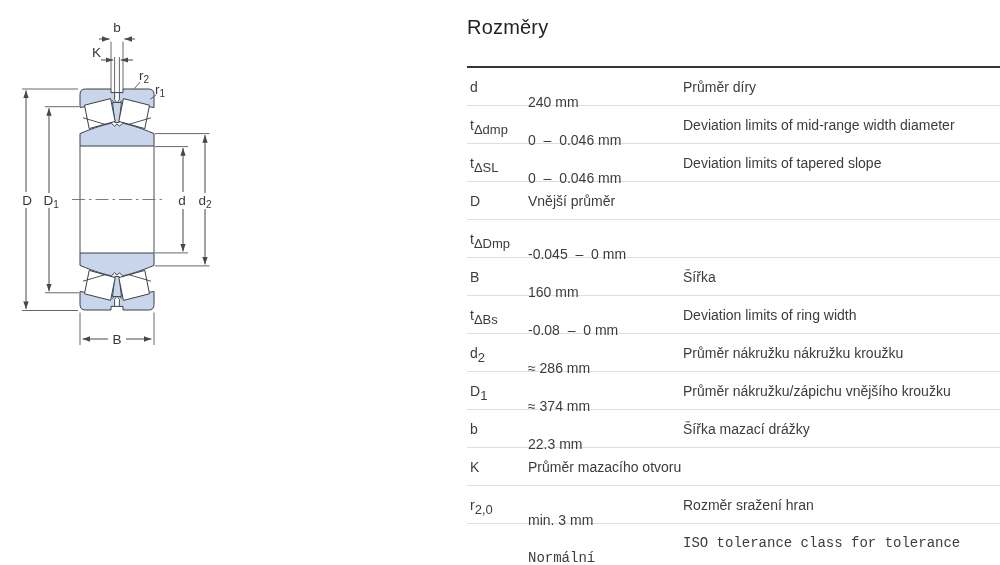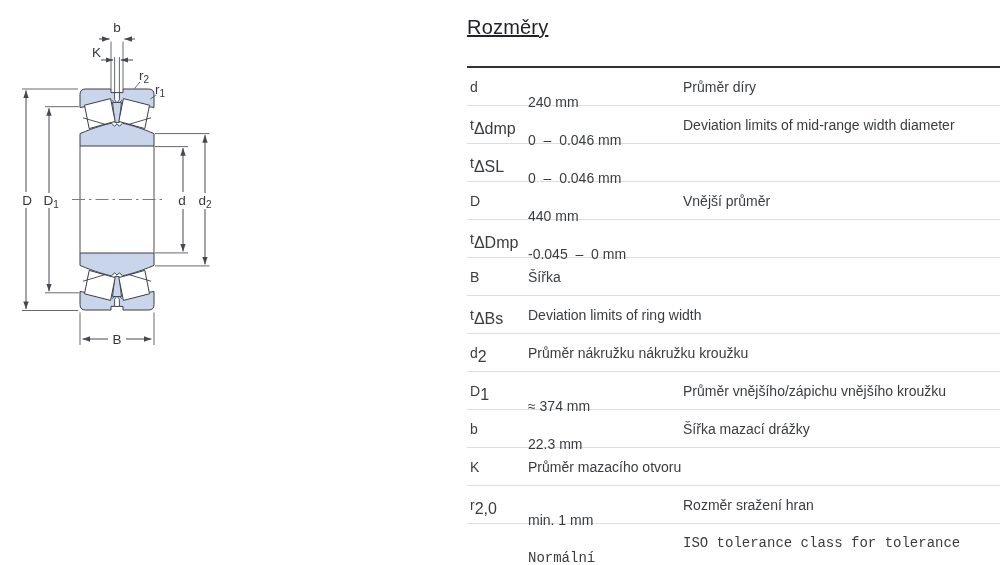--- a/index.html
+++ b/index.html
@@ -1,28 +1,28 @@
 <!DOCTYPE html>
 <html><head>
 <meta charset="utf-8">
 <style>
   html,body{margin:0;padding:0;background:#ffffff;}
   body{width:1000px;height:565px;position:relative;overflow:hidden;
        font-family:"Liberation Sans","DejaVu Sans",sans-serif;color:#37393c;}
   .diagram-wrap{position:absolute;left:0;top:0;width:460px;height:565px;}
   .panel{position:absolute;left:466px;top:0;width:534px;}
-  .panel h2{margin:16px 0 16px 1px;font-size:20px;font-weight:500;color:#212326;letter-spacing:.2px;text-decoration:underline;}
+  .panel h2{margin:16px 0 16px 1px;font-size:20px;font-weight:500;color:#212326;letter-spacing:.2px;}
   .tbl{position:absolute;top:66px;left:1px;right:0;border-top:2px solid #303438;}
   .row{display:flex;align-items:center;height:38px;box-sizing:border-box;
        border-bottom:1px solid #dcdee0;font-size:14px;color:#3a3d40;}
   .row:last-child{border-bottom:none;font-family:Liberation Mono, monospace;}
   .c-sym{width:58px;flex:none;padding-left:3px;}
   .c-val{width:155px;flex:none;white-space:pre;margin-top:30px;}
   .c-desc{flex:1;white-space:nowrap;overflow:hidden;}
-  sub{font-size:16px;line-height:0;}
+  sub{font-size:13px;line-height:0;}
   svg text{font-family:"Liberation Sans","DejaVu Sans",sans-serif;}
 </style>
 </head>
 <body>
 
 <div class="diagram-wrap">
 <svg width="460" height="565" viewBox="0 0 460 565">
   <defs>
     <marker id="ah" markerUnits="userSpaceOnUse" markerWidth="9" markerHeight="7" refX="7.6" refY="3" orient="auto">
       <path d="M0,0.3 L7.6,3 L0,5.7 Z" fill="#45494e"></path>
@@ -104,59 +104,62 @@
       <span class="c-desc">Průměr díry</span>
     </div>
     <div class="row">
       <span class="c-sym"><span>t</span><sub>Δdmp</sub></span>
       <span class="c-val">0  –  0.046 mm</span>
       <span class="c-desc">Deviation limits of mid-range width diameter</span>
     </div>
     <div class="row">
       <span class="c-sym"><span>t</span><sub>ΔSL</sub></span>
       <span class="c-val">0  –  0.046 mm</span>
+      <span class="c-desc">Deviation limits of tapered slope</span>
     </div>
     <div class="row">
       <span class="c-sym"><span>D</span><sub></sub></span>
-      <span class="c-val">440 mm</span>
       <span class="c-desc">Vnější průměr</span>
     </div>
     <div class="row">
       <span class="c-sym"><span>t</span><sub>ΔDmp</sub></span>
       <span class="c-val">-0.045  –  0 mm</span>
     </div>
     <div class="row">
       <span class="c-sym"><span>B</span><sub></sub></span>
+      <span class="c-val">160 mm</span>
       <span class="c-desc">Šířka</span>
     </div>
     <div class="row">
       <span class="c-sym"><span>t</span><sub>ΔBs</sub></span>
+      <span class="c-val">-0.08  –  0 mm</span>
       <span class="c-desc">Deviation limits of ring width</span>
     </div>
     <div class="row">
       <span class="c-sym"><span>d</span><sub>2</sub></span>
+      <span class="c-val">≈ 286 mm</span>
       <span class="c-desc">Průměr nákružku nákružku kroužku</span>
     </div>
     <div class="row">
       <span class="c-sym"><span>D</span><sub>1</sub></span>
       <span class="c-val">≈ 374 mm</span>
-      <span class="c-desc">Průměr vnějšího/zápichu vnějšího kroužku</span>
+      <span class="c-desc">Průměr nákružku/zápichu vnějšího kroužku</span>
     </div>
     <div class="row">
       <span class="c-sym"><span>b</span><sub></sub></span>
       <span class="c-val">22.3 mm</span>
       <span class="c-desc">Šířka mazací drážky</span>
     </div>
     <div class="row">
       <span class="c-sym"><span>K</span><sub></sub></span>
       <span class="c-desc">Průměr mazacího otvoru</span>
     </div>
     <div class="row">
       <span class="c-sym"><span>r</span><sub>2,0</sub></span>
-      <span class="c-val">min. 1 mm</span>
+      <span class="c-val">min. 3 mm</span>
       <span class="c-desc">Rozměr sražení hran</span>
     </div>
     <div class="row">
       <span class="c-sym"><span></span><sub></sub></span>
       <span class="c-val">Normální</span>
       <span class="c-desc">ISO tolerance class for tolerance</span>
     </div>
   </div>
 </div>
 

